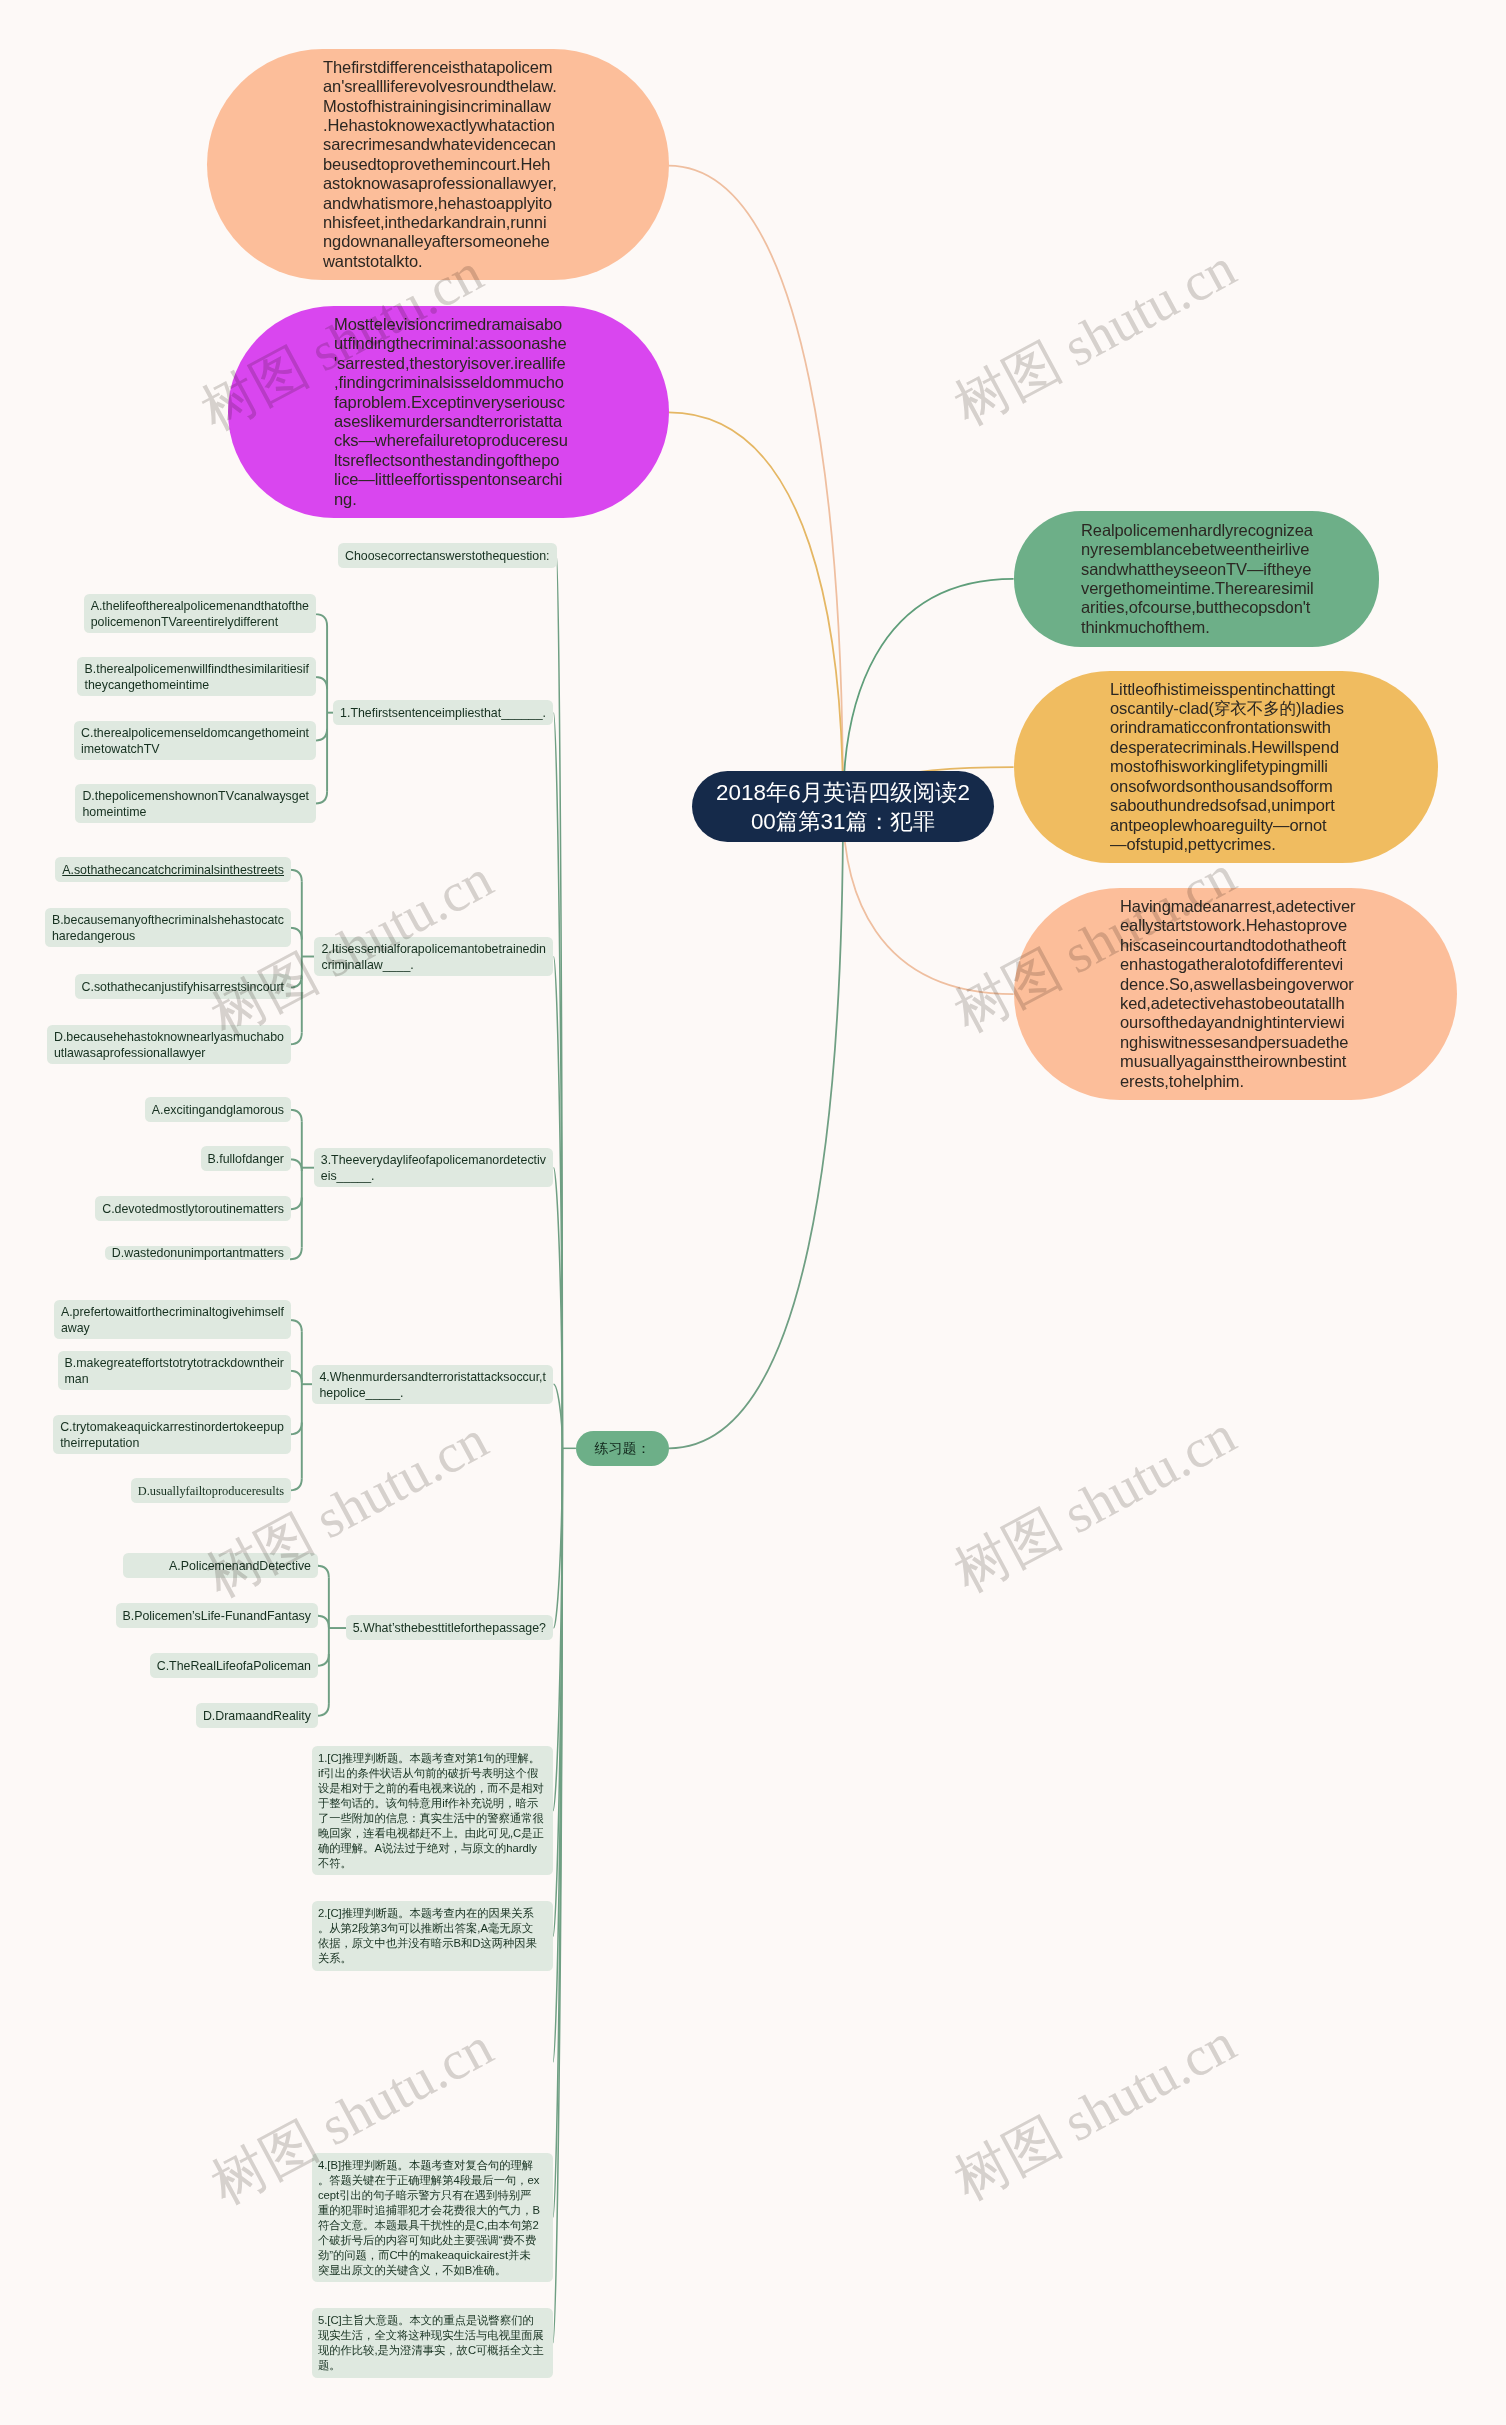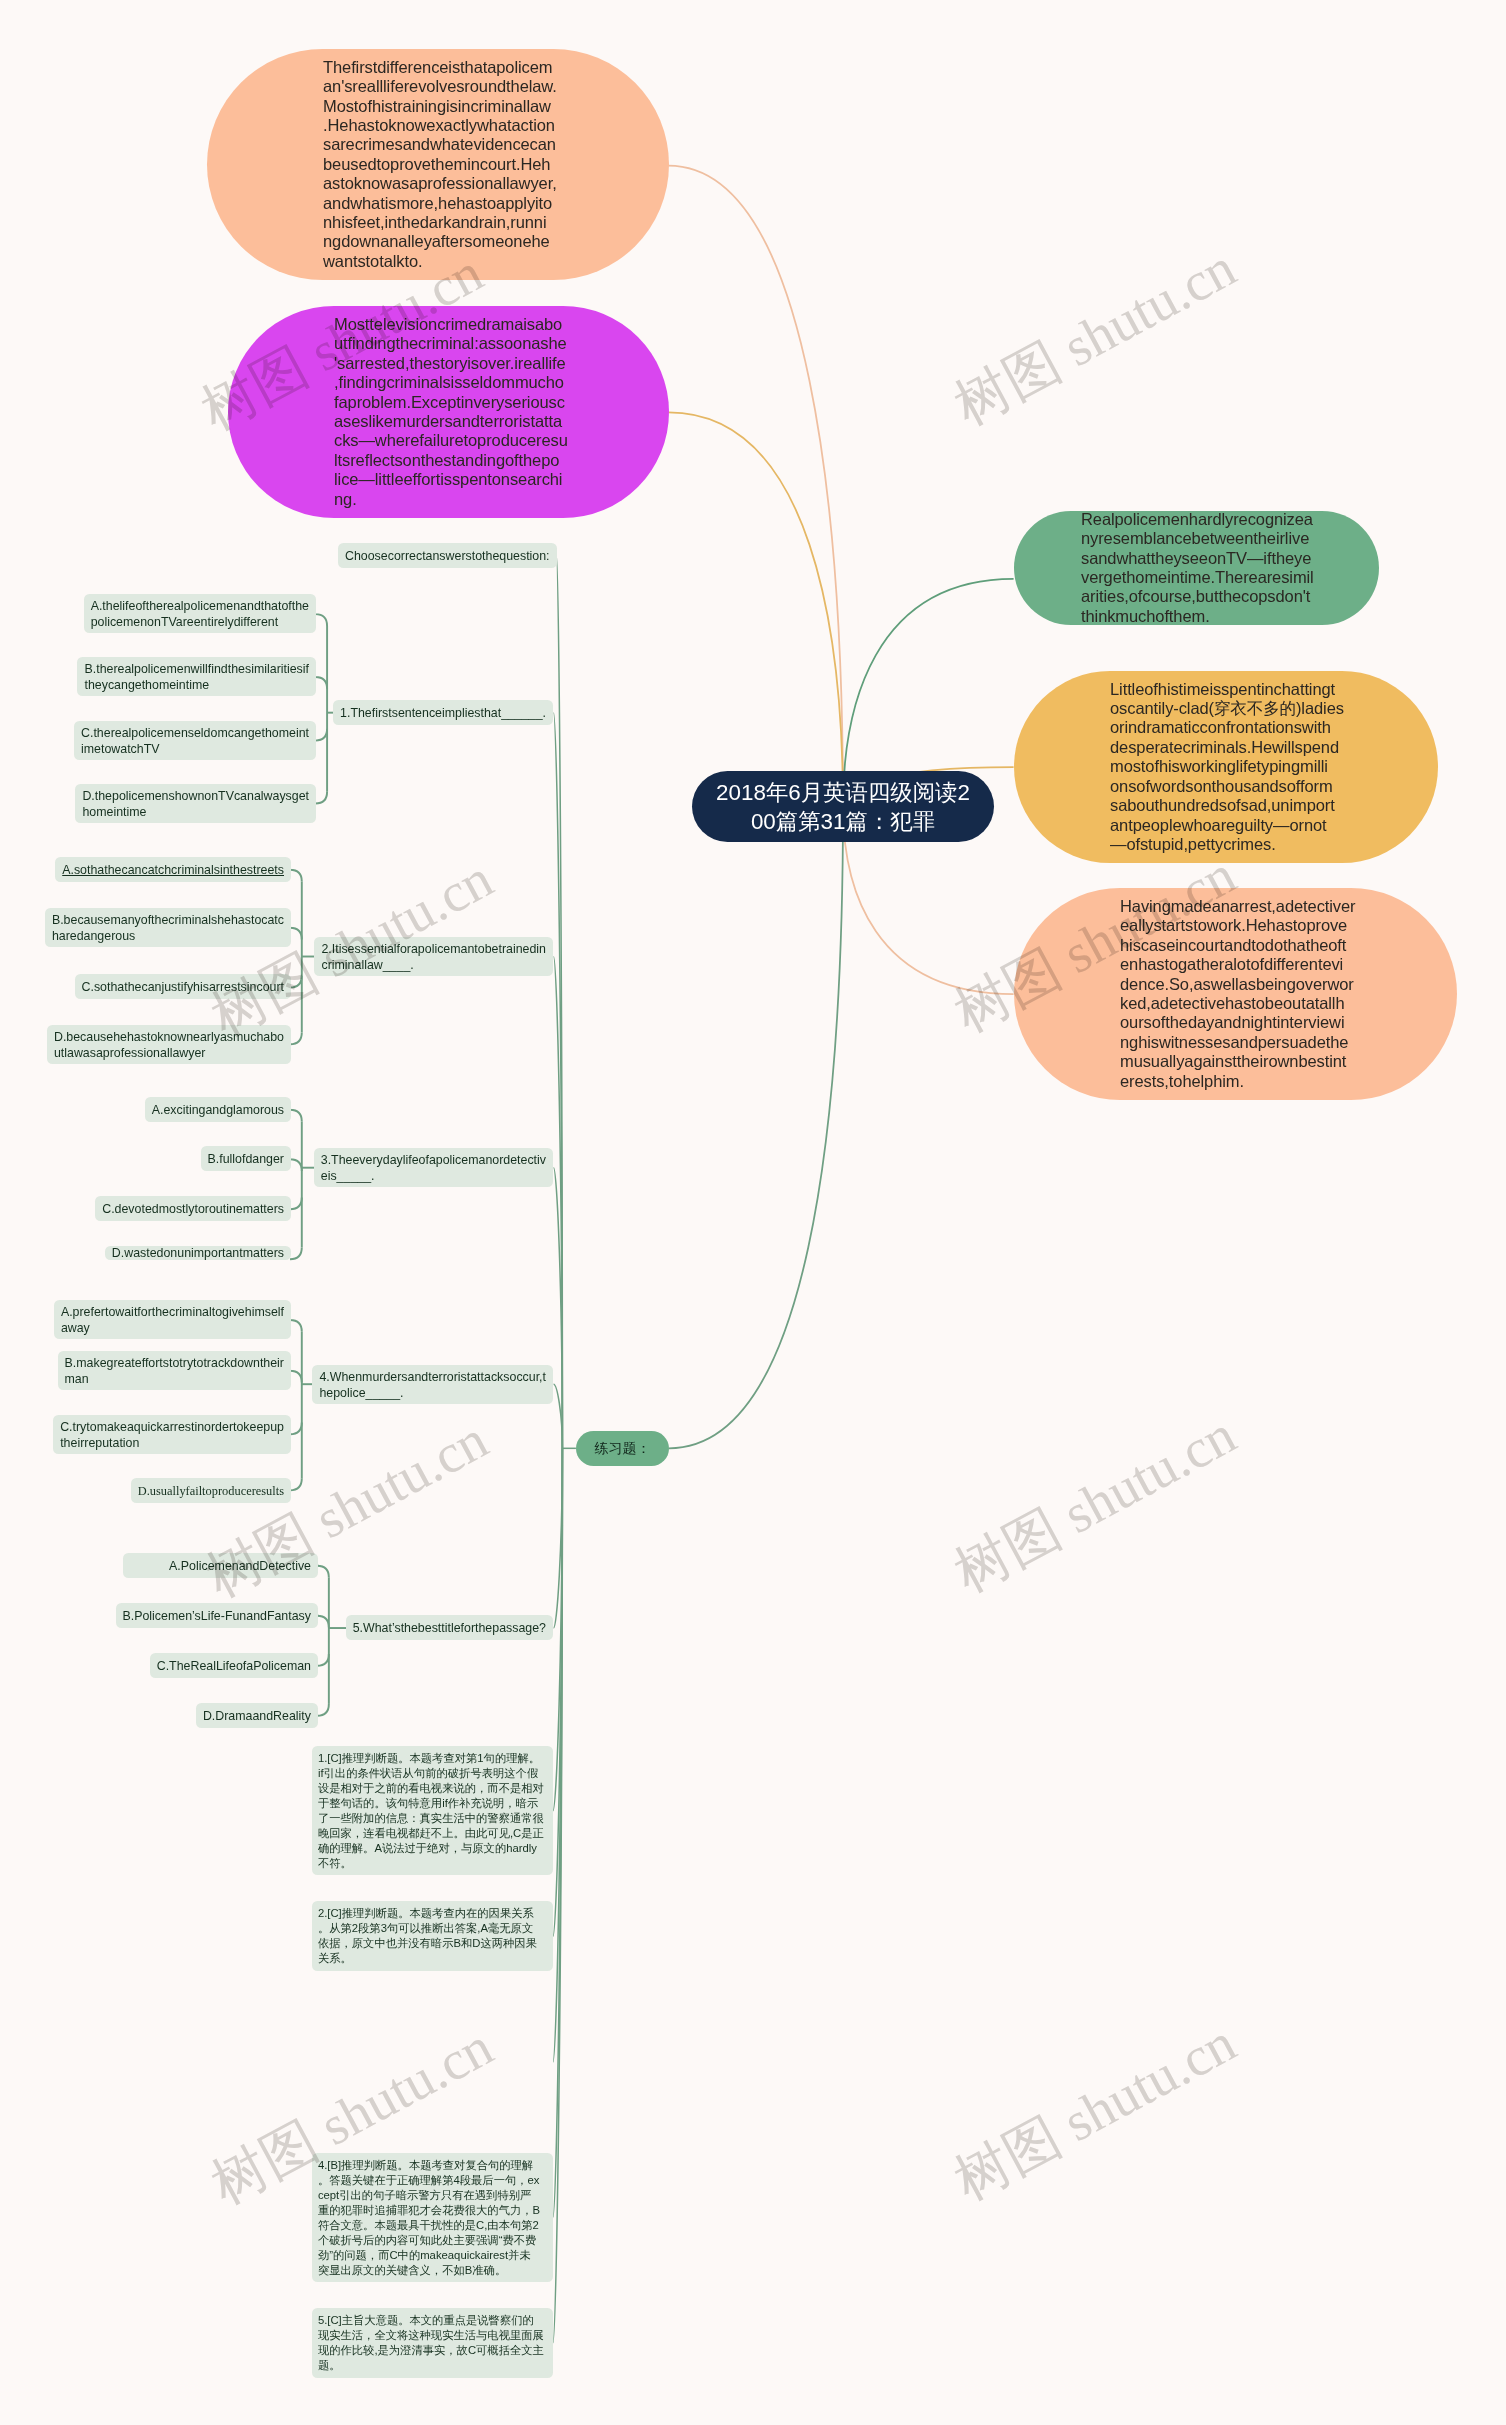--- a/index.html
+++ b/index.html
@@ -78,21 +78,21 @@
 <path d="M 940.0 3504.0 C 946.4 3504.0 956.0 3034.7 956.0 2461.0" fill="none" stroke="#6f9f83" stroke-width="2.6" stroke-linecap="butt"></path>
 <path d="M 940.0 3768.0 C 946.4 3768.0 956.0 3179.8 956.0 2461.0" fill="none" stroke="#6f9f83" stroke-width="2.6" stroke-linecap="butt"></path>
 <path d="M 940.0 3981.5 C 946.4 3981.5 956.0 3297.3 956.0 2461.0" fill="none" stroke="#6f9f83" stroke-width="2.6" stroke-linecap="butt"></path>
 </svg>
 <div class="node para" style="left:207px;top:49px;width:462px;height:231px;background:#fcbe9a;border-radius:116px;padding:0 116px;">
       <span class="tx">Thefirstdifferenceisthatapolicem<br>an'sreallliferevolvesroundthelaw.<br>Mostofhistrainingisincriminallaw<br>.Hehastoknowexactlywhataction<br>sarecrimesandwhatevidencecan<br>beusedtoprovethemincourt.Heh<br>astoknowasaprofessionallawyer,<br>andwhatismore,hehastoapplyito<br>nhisfeet,inthedarkandrain,runni<br>ngdownanalleyaftersomeonehe<br>wantstotalkto.</span>
     </div>
 <div class="node para" style="left:228px;top:306px;width:441px;height:212px;background:#d946ef;border-radius:106px;padding:0 106px;">
       <span class="tx">Mosttelevisioncrimedramaisabo<br>utfindingthecriminal:assoonashe<br>'sarrested,thestoryisover.ireallife<br>,findingcriminalsisseldommucho<br>faproblem.Exceptinveryseriousc<br>aseslikemurdersandterroristatta<br>cks—wherefailuretoproduceresu<br>ltsreflectsonthestandingofthepo<br>lice—littleeffortisspentonsearchi<br>ng.</span>
     </div>
-<div class="node para" style="left:1014px;top:511px;width:365px;height:114px;background:#6daf88;border-radius:67px;padding:12px 67px;">
+<div class="node para" style="left:1014px;top:511px;width:365px;height:136px;background:#6daf88;border-radius:67px;padding:12px 67px;">
       <span class="tx">Realpolicemenhardlyrecognizea<br>nyresemblancebetweentheirlive<br>sandwhattheyseeonTV—iftheye<br>vergethomeintime.Therearesimil<br>arities,ofcourse,butthecopsdon't<br>thinkmuchofthem.</span>
     </div>
 <div class="node para" style="left:1014px;top:671px;width:424px;height:192px;background:#f0bc60;border-radius:96px;padding:0 96px;">
       <span class="tx">Littleofhistimeisspentinchattingt<br>oscantily-clad(穿衣不多的)ladies<br>orindramaticconfrontationswith<br>desperatecriminals.Hewillspend<br>mostofhisworkinglifetypingmilli<br>onsofwordsonthousandsofform<br>sabouthundredsofsad,unimport<br>antpeoplewhoareguilty—ornot<br>—ofstupid,pettycrimes.</span>
     </div>
 <div class="node para" style="left:1014px;top:888px;width:443px;height:212px;background:#fcbe9a;border-radius:106px;padding:0 106px;">
       <span class="tx">Havingmadeanarrest,adetectiver<br>eallystartstowork.Hehastoprove<br>hiscaseincourtandtodothatheoft<br>enhastogatheralotofdifferentevi<br>dence.So,aswellasbeingoverwor<br>ked,adetectivehastobeoutatallh<br>oursofthedayandnightinterviewi<br>nghiswitnessesandpersuadethe<br>musuallyagainsttheirownbestint<br>erests,tohelphim.</span>
     </div>
 <div class="node center-node" style="left:692px;top:771px;width:302px;height:71px;">
       <span class="tx">2018年6月英语四级阅读2<br>00篇第31篇：犯罪</span>

